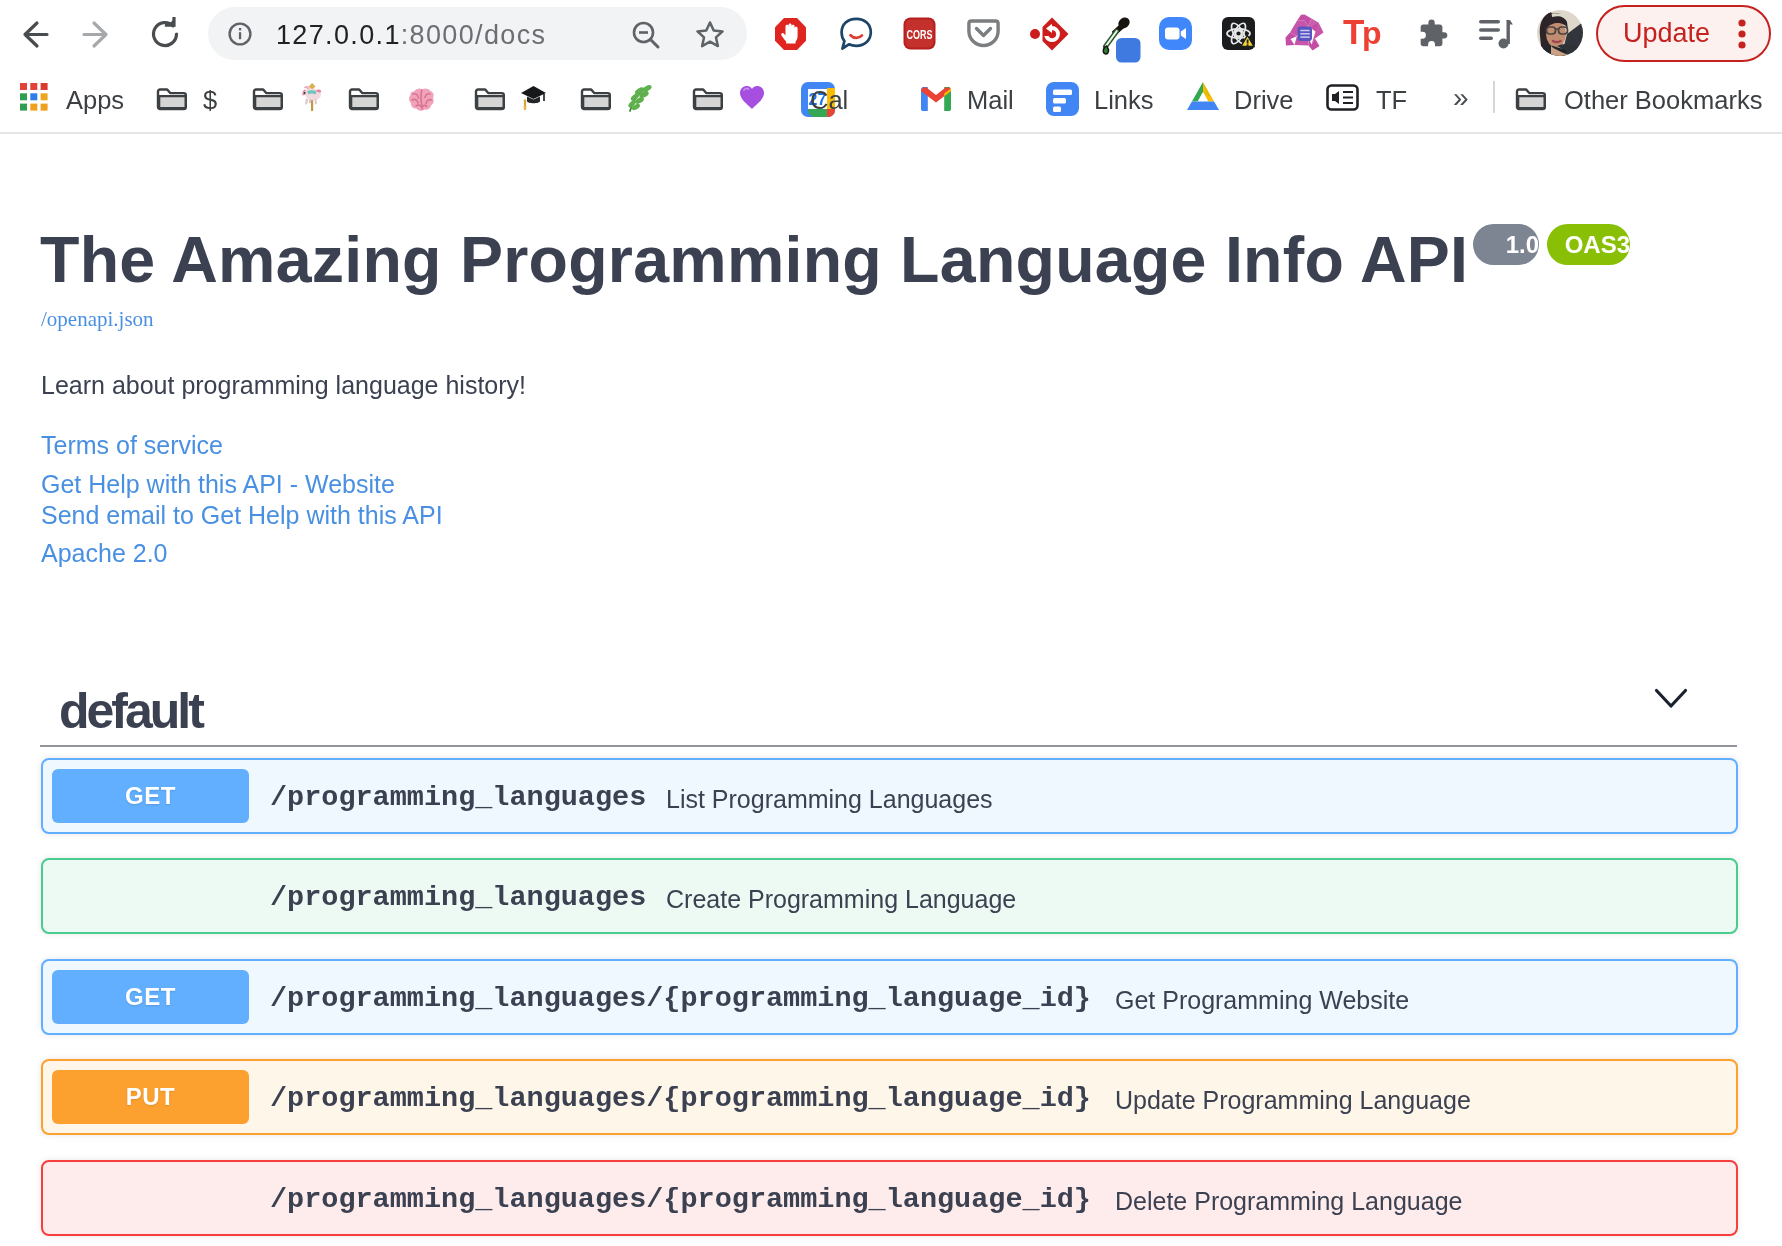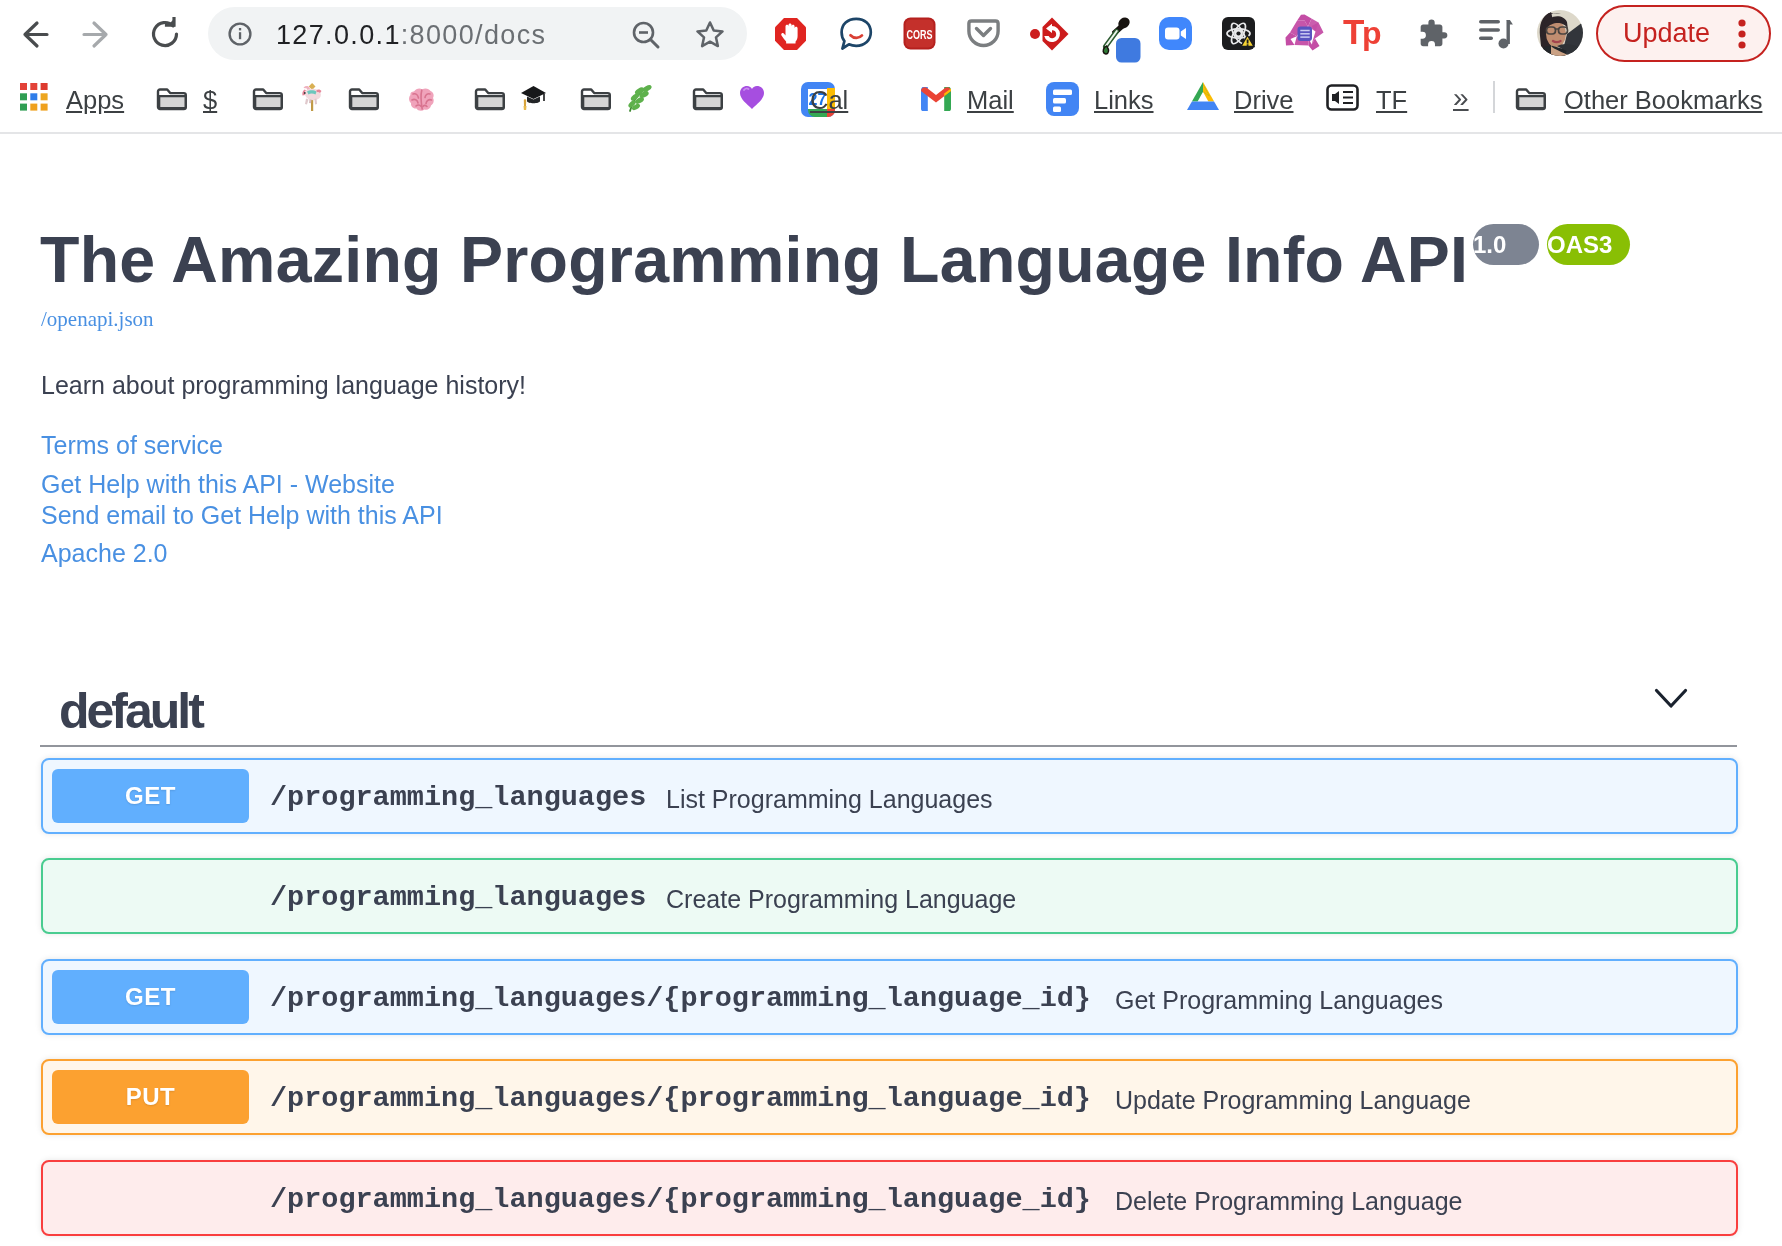--- a/index.html
+++ b/index.html
@@ -5,27 +5,27 @@
   * { margin:0; padding:0; box-sizing:border-box; }
   html,body { width:1782px; height:1246px; background:#fff; font-family:"Liberation Sans", sans-serif; }
   .abs { position:absolute; }
   #page { position:relative; width:1782px; height:1246px; overflow:hidden; }
   
   #toolbar { position:absolute; left:0; top:0; width:1782px; height:67px; background:#fff; }
   #urlbar { position:absolute; left:208px; top:7px; width:539px; height:53px; background:#f1f3f4; border-radius:27px; }
   #urltext { position:absolute; left:276px; top:21.5px; font-size:27px; letter-spacing:1.35px; color:#202124; line-height:27px; white-space:nowrap; }
   #urltext .gray { color:#6b6f73; }
   #bookbar { position:absolute; left:0; top:67px; width:1782px; height:67px; background:#fff; border-bottom:2px solid #e4e5e7; }
-  .bklabel { position:absolute; top:87px; font-size:25.5px; line-height:26px; color:#3c4043; white-space:nowrap;text-decoration:underline; }
+  .bklabel { position:absolute; top:87px; font-size:25.5px; line-height:26px; color:#3c4043; white-space:nowrap; }
   
   #updatepill { position:absolute; left:1596px; top:5px; width:175px; height:57px; border:2.5px solid #c5221f; border-radius:28.5px; background:#fdf1ef; }
   #updatetext { position:absolute; left:1623px; top:20px; font-size:27px; color:#c5221f; line-height:27px; }
   
   .title { position:absolute; left:40px; top:227px; font-size:64.5px; font-weight:bold; color:#3b4151; line-height:66px; letter-spacing:0.25px; white-space:nowrap; }
-  .badge { position:absolute; top:224px; height:41px; border-radius:20.5px; color:#fff; font-weight:bold; font-size:24px; text-align:left; }
+  .badge { position:absolute; top:224px; height:41px; border-radius:20.5px; color:#fff; font-weight:bold; font-size:24px; text-align:right; }
   #badge10 { left:1473px; width:66px; background:#7d8492; line-height:41px; }
   #badgeoas { left:1547px; width:83px; background:#89bf04; line-height:41px; }
   .link { color:#4990e2; text-decoration:none; }
   .infoline { position:absolute; left:41px; white-space:nowrap; }
   #openapi { top:309px; font-size:21px; line-height:21px;font-family:Liberation Serif, serif; }
   #desc { top:373px; font-size:25px; line-height:25px; color:#3b4151; }
   #tos { top:433px; font-size:25px; line-height:25px; }
   #help1 { top:472px; font-size:25px; line-height:25px; }
   #help2 { top:503px; font-size:25px; line-height:25px; }
   #lic { top:541px; font-size:25px; line-height:25px; }
@@ -372,21 +372,21 @@
       <div class="oppath">/programming_languages</div>
       <div class="opdesc d1">List Programming Languages</div>
     </div>
   <div class="oprow" id="row2">
       <div class="oppath">/programming_languages</div>
       <div class="opdesc d1">Create Programming Language</div>
     </div>
   <div class="oprow" id="row3">
       <div class="opbtn bget">GET</div>
       <div class="oppath">/programming_languages/{programming_language_id}</div>
-      <div class="opdesc d2">Get Programming Languages</div>
+      <div class="opdesc d2">Get Programming Website</div>
     </div>
   <div class="oprow" id="row4">
       <div class="opbtn bput">PUT</div>
       <div class="oppath">/programming_languages/{programming_language_id}</div>
       <div class="opdesc d2">Update Programming Language</div>
     </div>
   <div class="oprow" id="row5">
       <div class="oppath">/programming_languages/{programming_language_id}</div>
       <div class="opdesc d2">Delete Programming Language</div>
     </div>

